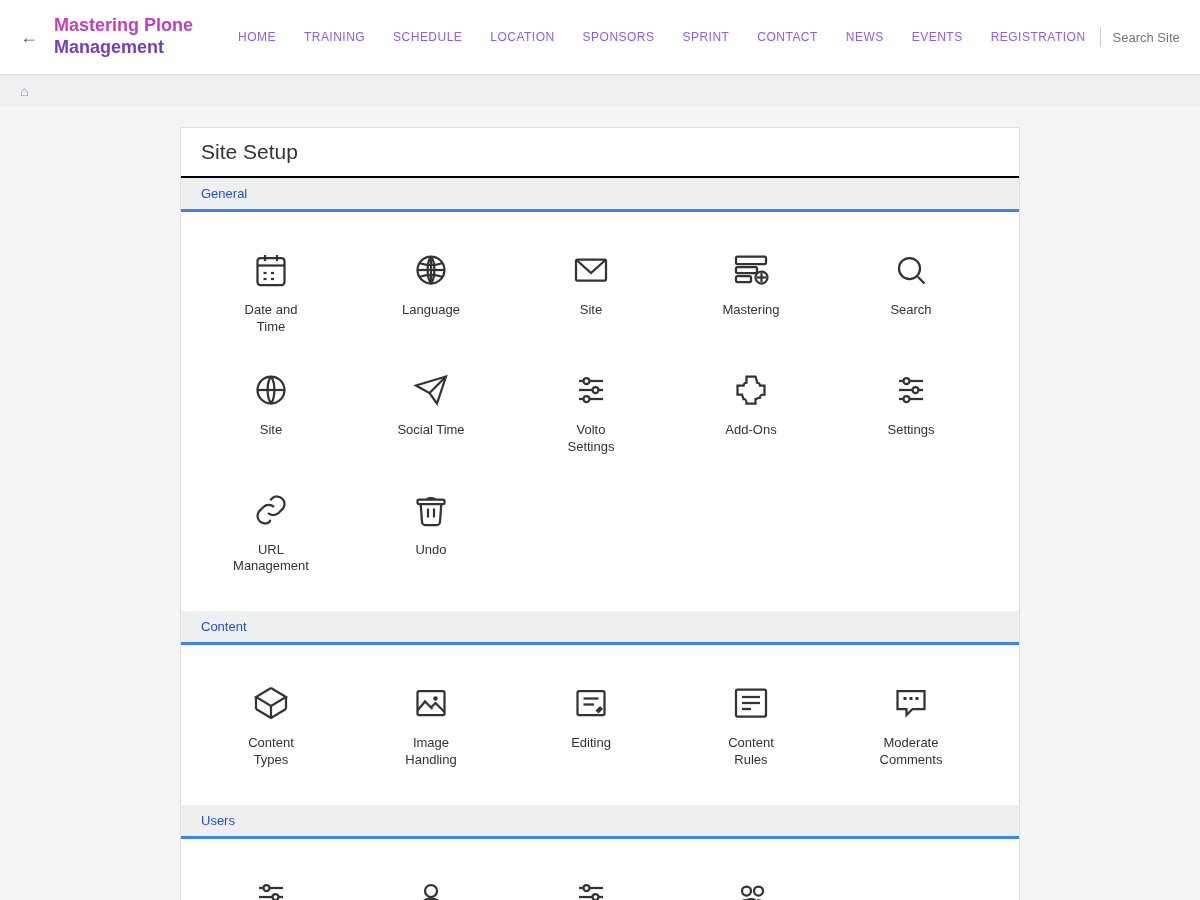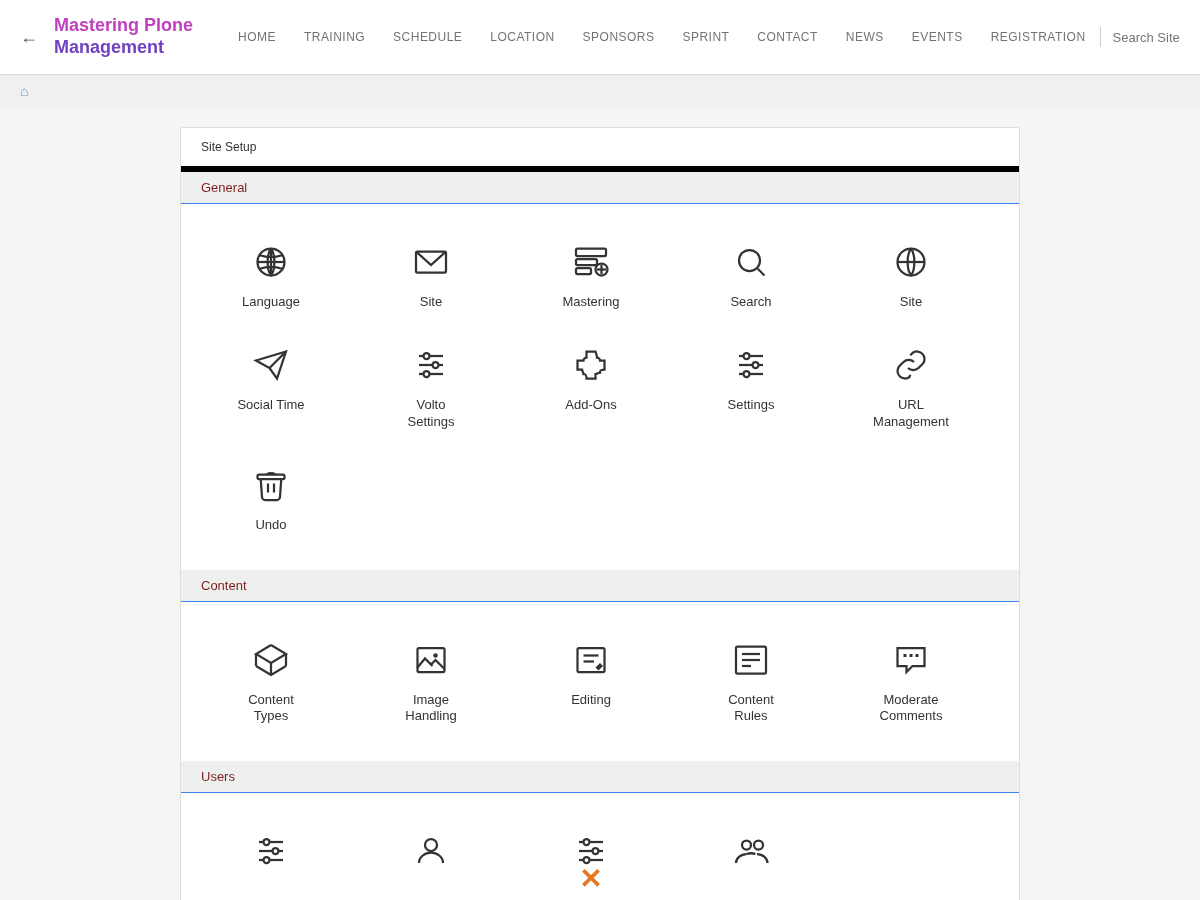--- a/index.html
+++ b/index.html
@@ -31,21 +31,21 @@
     .logo span { color: #7040c0; }
     .nav-links {
       display: flex;
       align-items: center;
       gap: 0;
       flex: 1;
     }
     .nav-link {
       padding: 8px 14px;
       font-size: 12px;
-      color: #737373;
+      color: #8b5cf6;
       text-transform: uppercase;
       letter-spacing: 0.04em;
       cursor: pointer;
       white-space: nowrap;
     }
     .search-bar {
       display: flex;
       align-items: center;
       gap: 6px;
       margin-left: auto;
@@ -87,33 +87,33 @@
     }
 
     .site-setup-panel {
       background: #fff;
       border: 1px solid #ddd;
       border-radius: 2px;
     }
 
     .panel-header {
       padding: 12px 20px;
-      font-size: 12px;
+      font-size: 21px;
       font-weight: normal;
       color: #333;
-      border-bottom: 6px solid #000000;
+      border-bottom: 2px solid #000000;
     }
 
     .section-header {
       background: #eef0f0;
       padding: 8px 20px;
       font-size: 13px;
-      color: #7f1d1d;
+      color: #1d4ed8;
       font-weight: normal;
-      border-bottom: 1px solid #3b82f6;
+      border-bottom: 3px solid #3b82f6;
     }
 
     .items-grid {
       display: flex;
       flex-wrap: wrap;
       padding: 20px 10px;
       gap: 0;
     }
 
     .grid-item {
@@ -195,20 +195,35 @@
   <span class="breadcrumb-home">⌂</span>
 </div>
 
 <div class="main-content">
   <div class="site-setup-panel">
     <div class="panel-header">Site Setup</div>
 
     <div class="section-header">General</div>
     <div class="items-grid">
 
+      <div class="grid-item">
+        <div class="item-icon">
+          <svg class="icon-svg" viewBox="0 0 24 24">
+              <rect x="3" y="4" width="18" height="18" rx="2"></rect>
+              <line x1="3" y1="9" x2="21" y2="9"></line>
+              <line x1="8" y1="2" x2="8" y2="6"></line>
+              <line x1="16" y1="2" x2="16" y2="6"></line>
+              <line x1="7" y1="14" x2="9" y2="14"></line>
+              <line x1="12" y1="14" x2="14" y2="14"></line>
+              <line x1="7" y1="18" x2="9" y2="18"></line>
+              <line x1="12" y1="18" x2="14" y2="18"></line>
+            </svg>
+        </div>
+        <div class="item-label">Date and<br>Time</div>
+      </div>
 
       <div class="grid-item">
         <div class="item-icon">
           <svg class="icon-svg" viewBox="0 0 24 24">
               <circle cx="12" cy="12" r="9"></circle>
               <path d="M12 3 C9 7 9 17 12 21"></path>
               <path d="M12 3 C15 7 15 17 12 21"></path>
               <line x1="3" y1="12" x2="21" y2="12"></line>
               <path d="M4.5 7.5 Q12 10 19.5 7.5"></path>
               <path d="M4.5 16.5 Q12 14 19.5 16.5"></path>

